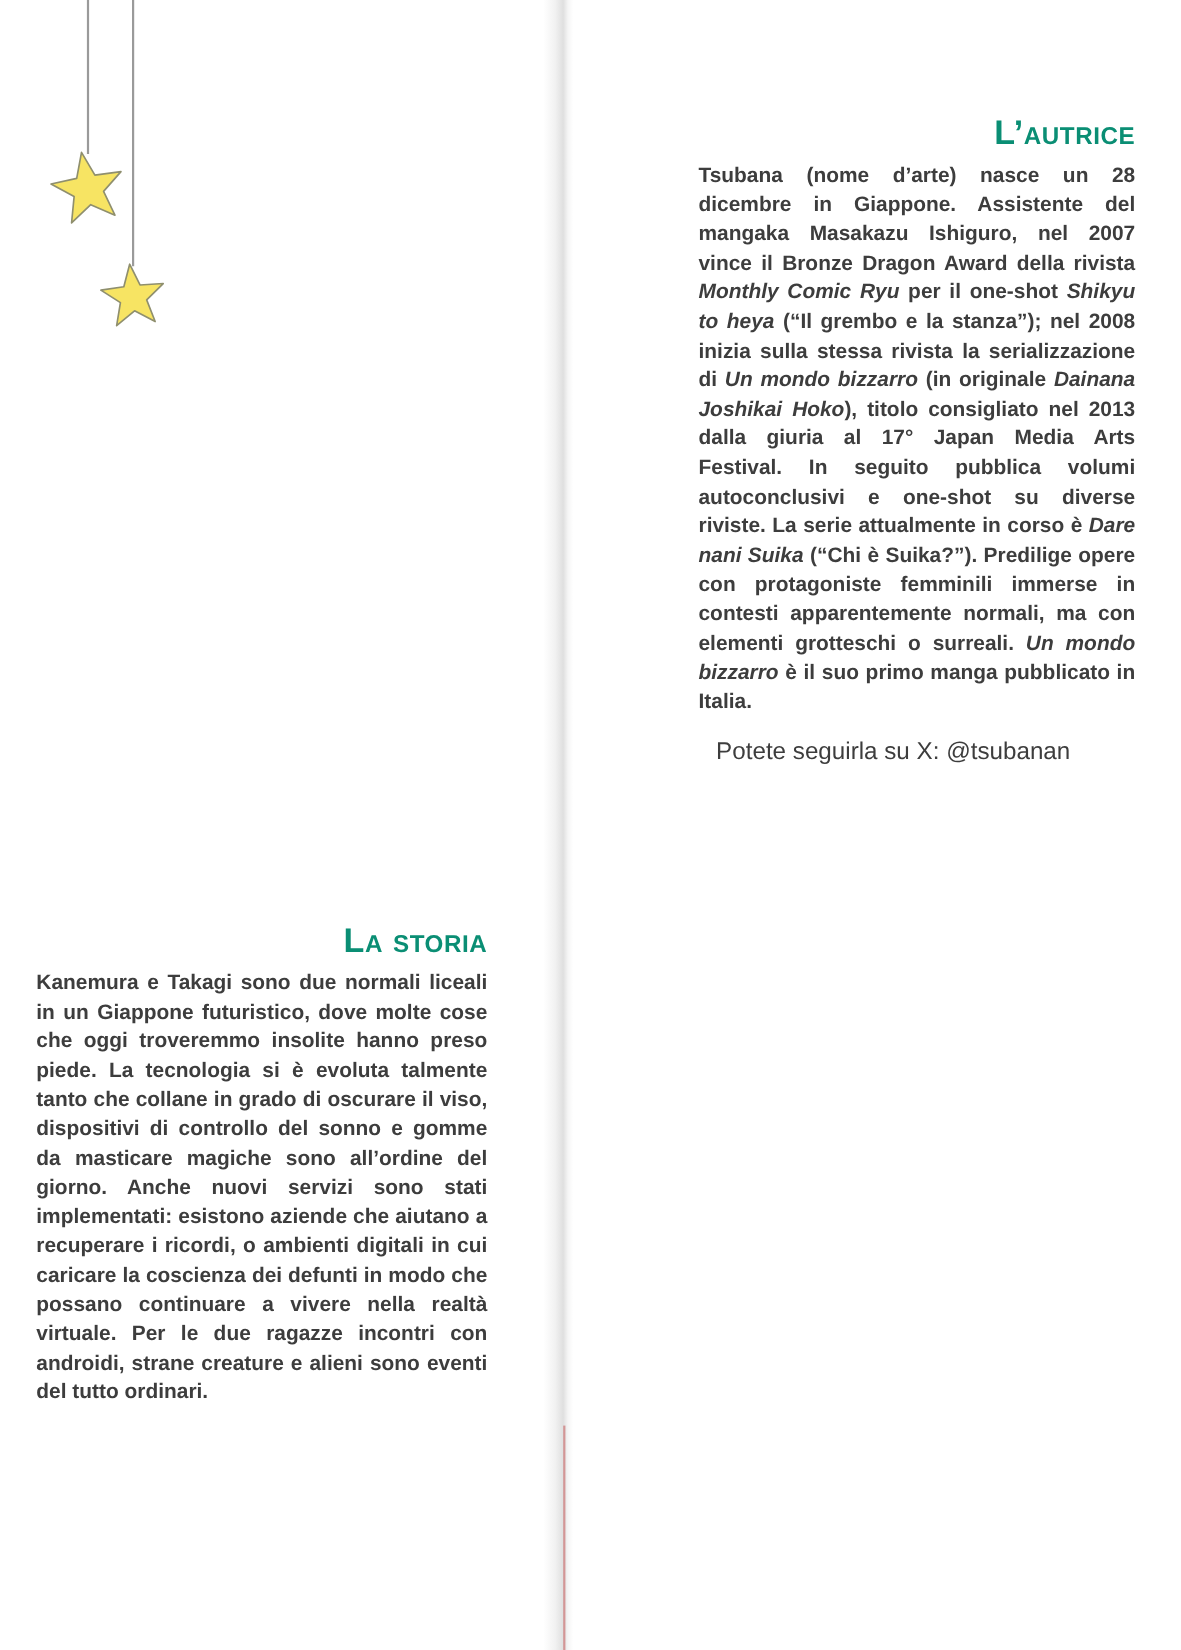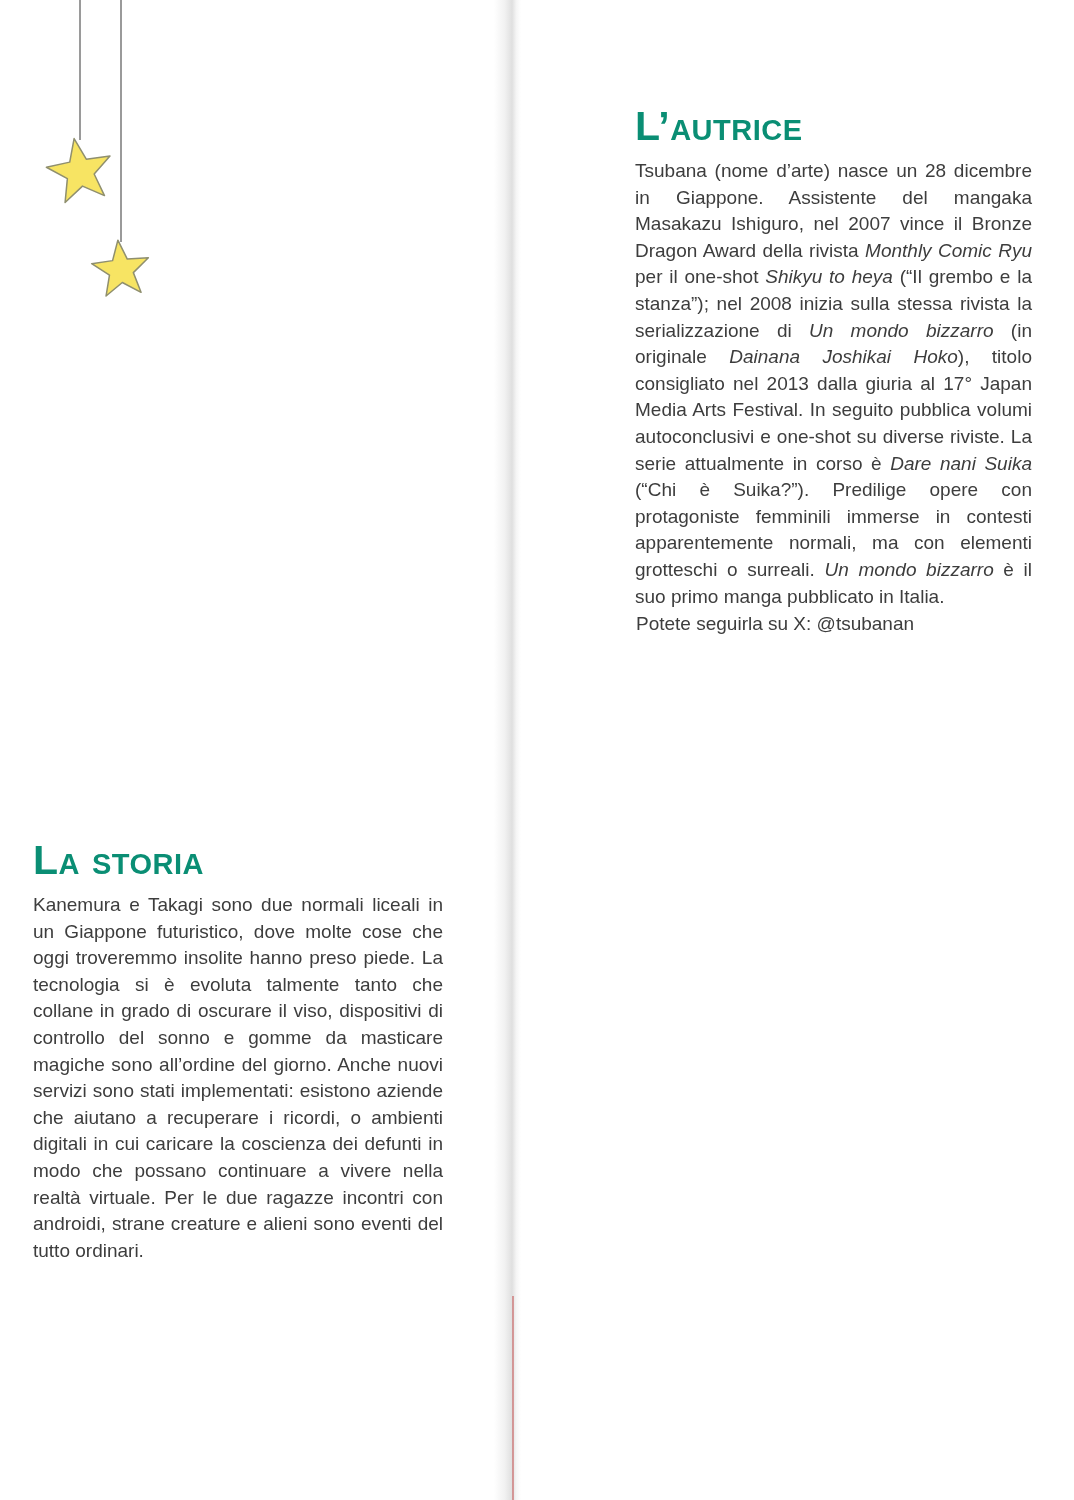--- a/index.html
+++ b/index.html
@@ -57,42 +57,44 @@
     stroke: var(--string-gray);
     stroke-width: 2;
   }
   
   .section { position: absolute; }
   .section-author { left: 635px; top: 104px; width: 397px; }
   .section-story  { left: 33px;  top: 838px; width: 410px; }
   .heading {
     font-variant: small-caps;
     font-weight: bold;
-    font-size: 41px;
+    font-size: 31px;
     line-height: 1.1;
     letter-spacing: 0.5px;
     color: var(--heading);
     margin: 0 0 9px 0;
+    text-align: right;
   }
   .body-text {
     font-size: 19px;
     line-height: 1.4;
     color: var(--body-text);
     text-align: justify;
     hyphens: auto;
     -webkit-hyphens: auto;
     margin: 0;
+    font-weight: bold;
   }
   .body-text em { font-style: italic; }
   .follow-line {
-    font-size: 19px;
+    font-size: 22px;
     line-height: 1.4;
     color: var(--body-text);
     text-align: left;
-    margin: 1px;
+    margin: 16px;
   }
 </style>
 </head>
 <body>
 
 <div class="page">
 
   <svg class="stars-svg" width="220" height="330" viewBox="0 0 220 330" aria-hidden="true">
     <line class="star-string" x1="80" y1="0" x2="80" y2="140"></line>
     <line class="star-string" x1="121" y1="0" x2="121" y2="242"></line>

